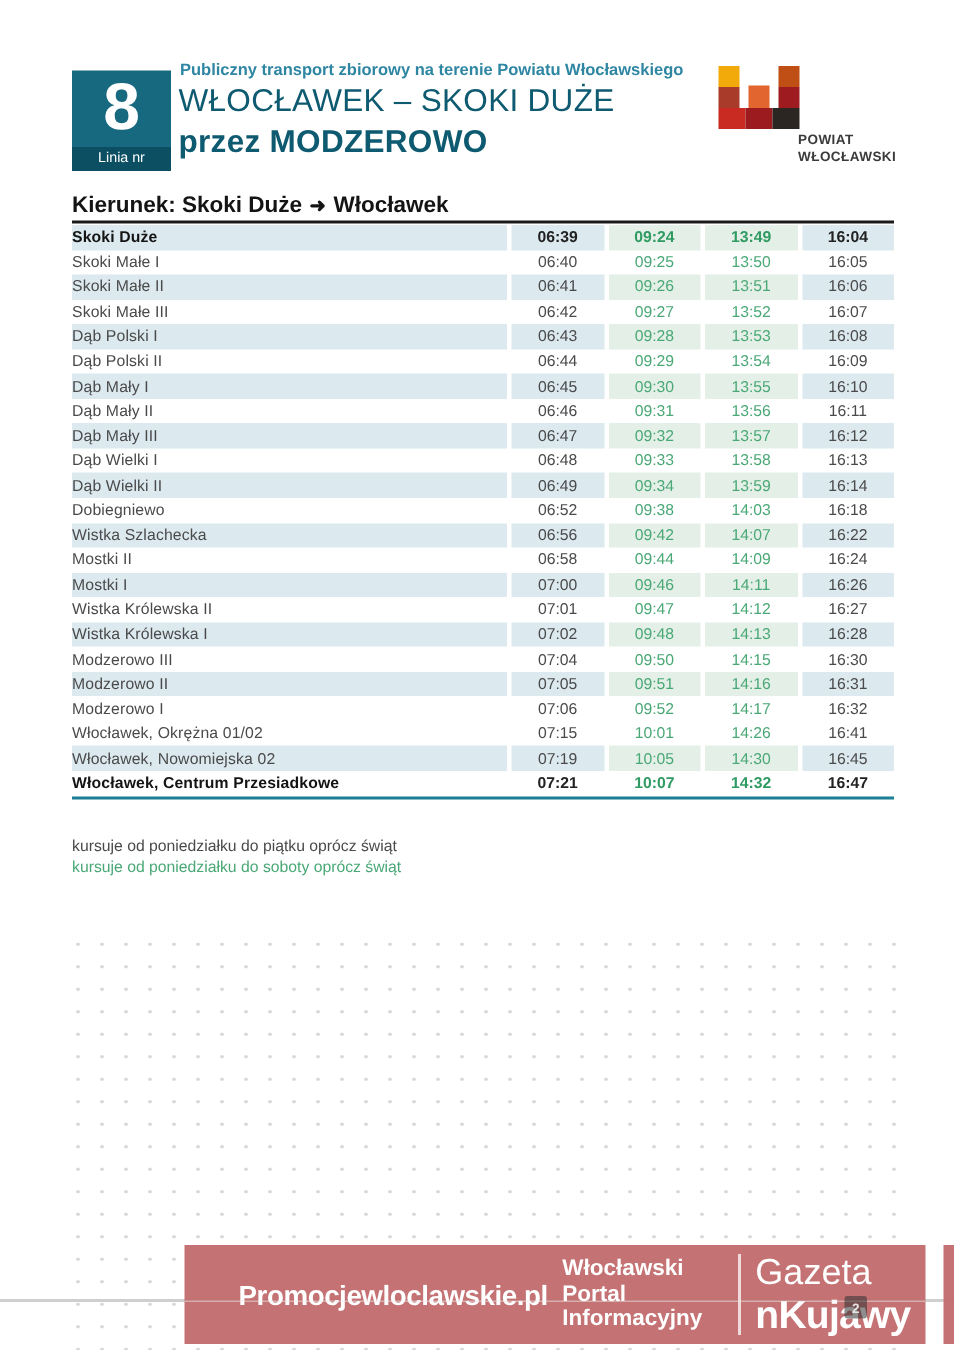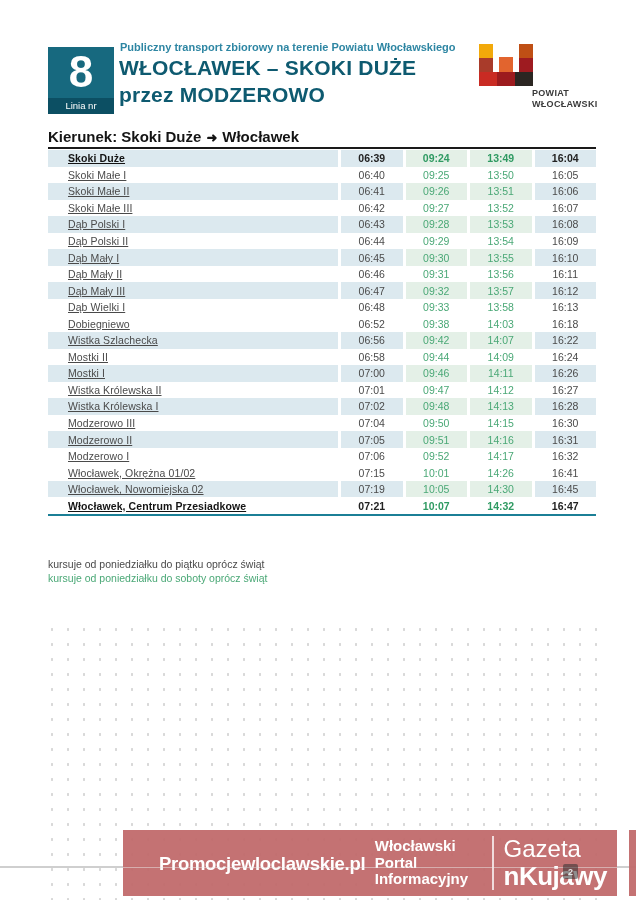--- a/index.html
+++ b/index.html
@@ -5,38 +5,38 @@
   * { margin:0; padding:0; box-sizing:border-box; }
   body { background:#888; font-family:"Liberation Sans", sans-serif; }
   .page { position:relative; width:636px; height:900px; background:#fff; margin:0 auto; overflow:hidden; }
 
   
   .linebox { position:absolute; left:48px; top:47px; width:66px; height:67px; background:#17697F; }
   .linenum { display:block; text-align:center; color:#fff; font-size:44px; font-weight:800; line-height:50px; }
   .linelabel { position:absolute; left:0; bottom:0; width:100%; height:16px; background:#0C4F63;
                color:#fff; font-size:9.5px; text-align:center; line-height:16px; }
   .tagline { position:absolute; left:120px; top:41px; font-size:11px; font-weight:600; color:#2E86A3; }
-  .title1 { position:absolute; left:119px; top:56px; font-size:21px; font-weight:700; color:#0E5A70; letter-spacing:.2px; }
+  .title1 { position:absolute; left:119px; top:56px; font-size:21px; font-weight:400; color:#0E5A70; letter-spacing:.2px; }
   .title2 { position:absolute; left:119px; top:83px; font-size:21px; font-weight:800; color:#0E5A70; letter-spacing:.2px;text-align:right; }
 
   
   .logo { position:absolute; left:479px; top:44px; width:120px; height:62px;padding-left:11px; }
   .logo .blk { position:absolute; }
   .logo-caption { position:absolute; left:53px; top:44px; font-size:9px; font-weight:700; color:#3A3A3A; line-height:10.5px; letter-spacing:.3px; }
 
   
   .direction { position:absolute; left:48px; top:128px; font-size:15px; font-weight:800; color:#141414; }
   .direction .arrow { margin:0 5px; font-size:13px; }
   .dir-rule { position:absolute; left:48px; top:147px; width:548px; height:2px; background:#1A1A1A; }
 
   
   .timetable { position:absolute; left:48px; top:150px; width:548px; border-bottom:2.5px solid #1B7F96; }
   .trow { display:grid; grid-template-columns:290px 1fr 1fr 1fr 1fr; column-gap:3px; height:16.55px; }
   .cell { display:flex; align-items:center; height:100%; }
-  .cell.name { padding-left:20px; font-size:10.5px; color:#4A4A4A; letter-spacing:.1px;text-decoration:underline; }
+  .cell.name { padding-left:0; font-size:10.5px; color:#4A4A4A; letter-spacing:.1px; }
   .cell.time { justify-content:center; font-size:10.5px; }
   .time.dark { color:#4A4A4A; }
   .time.green { color:#4AA876; }
   .trow.stripe .name, .trow.stripe .time.dark { background:#DCE9EF; }
   .trow.stripe .time.green { background:#E4F0E7; }
   .trow.bold .name { font-weight:800; color:#141414; }
   .trow.bold .time.dark { font-weight:800; color:#222; }
   .trow.bold .time.green { font-weight:800; color:#2F9A62; }
 
   
@@ -170,20 +170,27 @@
         <div class="cell time green">13:57</div>
         <div class="cell time dark">16:12</div>
       </div>
       <div class="trow">
         <div class="cell name">Dąb Wielki I</div>
         <div class="cell time dark">06:48</div>
         <div class="cell time green">09:33</div>
         <div class="cell time green">13:58</div>
         <div class="cell time dark">16:13</div>
       </div>
+      <div class="trow stripe">
+        <div class="cell name">Dąb Wielki II</div>
+        <div class="cell time dark">06:49</div>
+        <div class="cell time green">09:34</div>
+        <div class="cell time green">13:59</div>
+        <div class="cell time dark">16:14</div>
+      </div>
       <div class="trow">
         <div class="cell name">Dobiegniewo</div>
         <div class="cell time dark">06:52</div>
         <div class="cell time green">09:38</div>
         <div class="cell time green">14:03</div>
         <div class="cell time dark">16:18</div>
       </div>
       <div class="trow stripe">
         <div class="cell name">Wistka Szlachecka</div>
         <div class="cell time dark">06:56</div>

